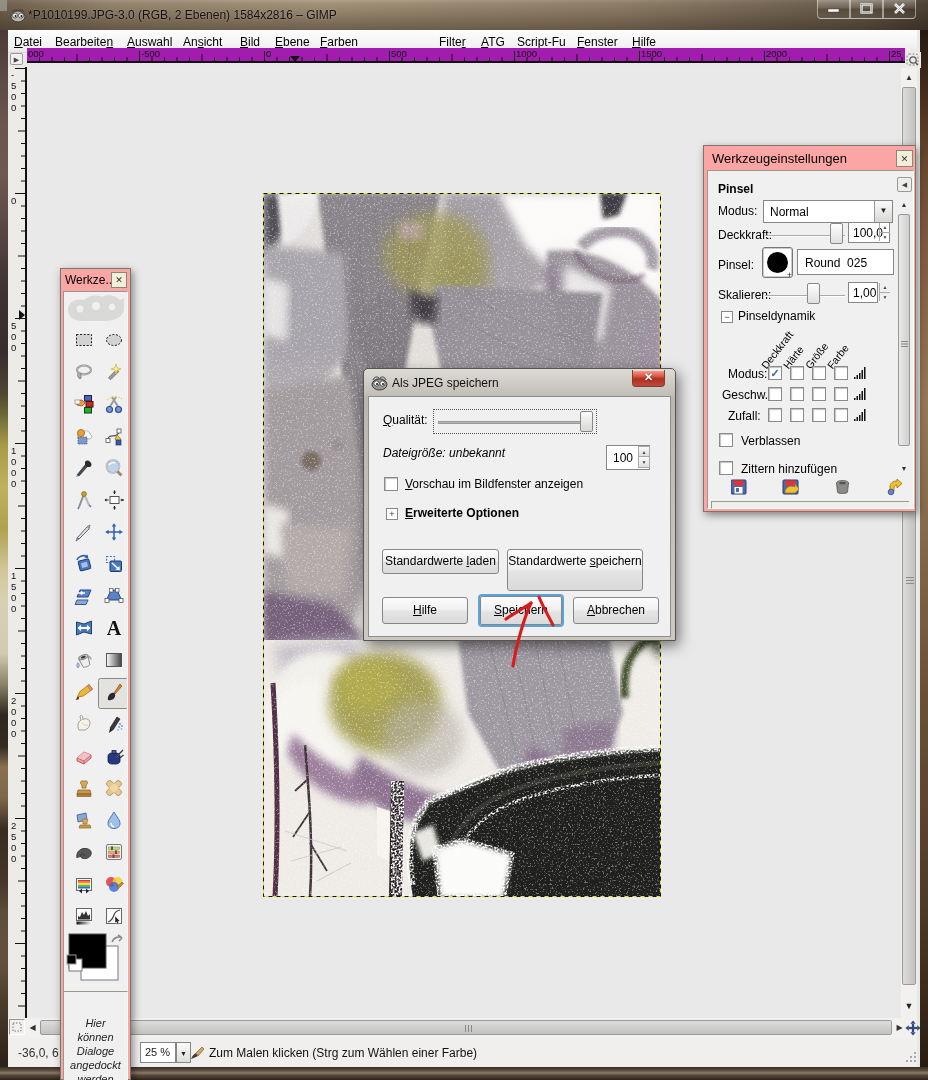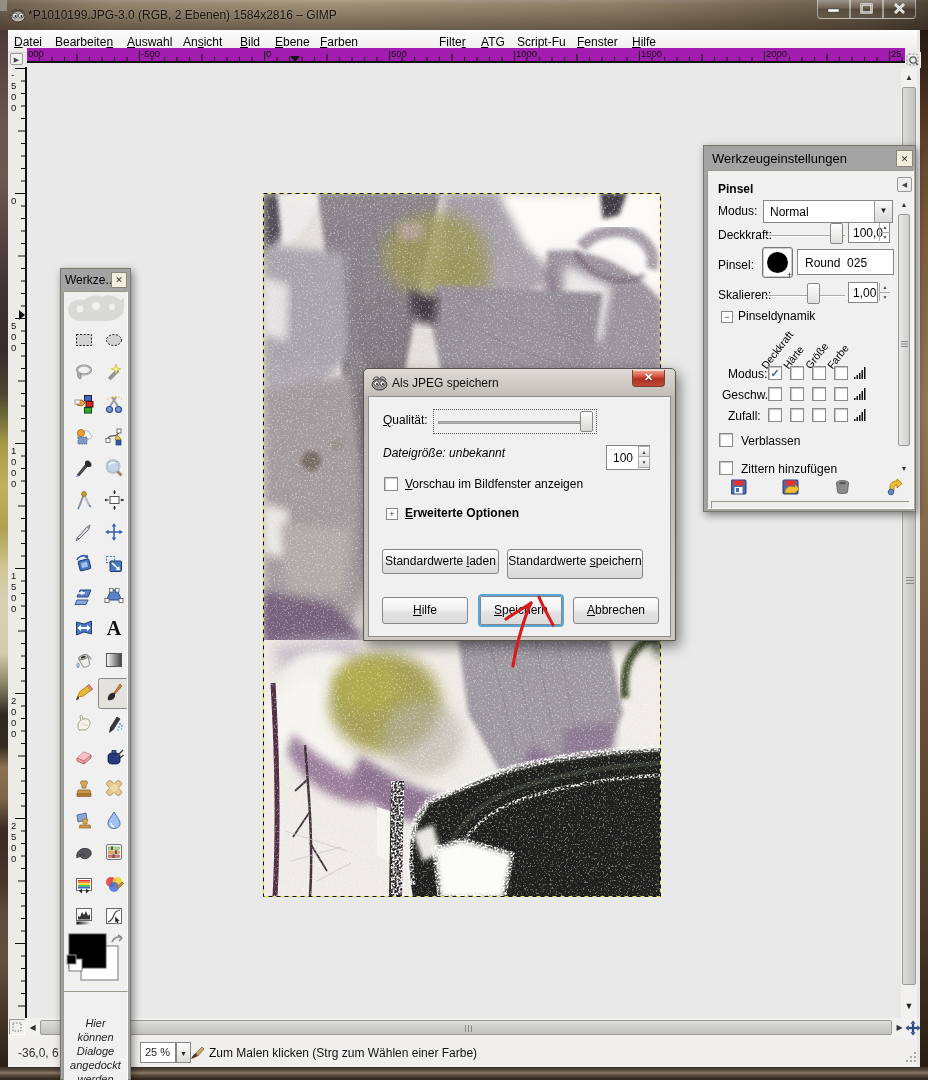--- a/index.html
+++ b/index.html
@@ -39,21 +39,21 @@
 #vruler { left:8px; top:67px; width:19px; height:951px; background:#edebe8; }
 #navbtn-tr { left:905px; top:52px; width:16px; height:16px; background:#edebe8; }
 .canvas { left:27px; top:67px; width:871px; height:951px; background:#e9e9e9; }
 
 
 #vscroll { left:901px; top:68px; width:16px; height:950px; background:#f2f1ef; }
 #hscrollrow { left:8px; top:1018px; width:909px; height:20px; background:#f2f1ef; }
 #statusbar { left:8px; top:1038px; width:909px; height:29px; background:#f0efed; font-size:12px; color:#222; }
 
 
-.gtkwin { z-index:10; background:#a3a3a3; border:1px solid #7a766a; box-shadow:2px 3px 8px rgba(0,0,0,.45); }
+.gtkwin { z-index:10; background:#fca5a5; border:1px solid #7a766a; box-shadow:2px 3px 8px rgba(0,0,0,.45); }
 .gtktitle { color:#000; white-space:nowrap; overflow:hidden; }
 .gtkclose { position:absolute; border:1px solid #8a8678; background:#f1eedb; color:#333; text-align:center; }
 .sunken { border-top:1px solid #9a988c; border-left:1px solid #9a988c; border-bottom:1px solid #fffef4; border-right:1px solid #fffef4; background:#f0f0f0; }
 .gbtn { background:linear-gradient(180deg,#fcfcfc,#f1f1f1 45%,#e4e4e4 55%,#dadada); border:1px solid #868686; border-radius:3px; color:#000; text-align:center; }
 .gcheck { background:#fff; border:1px solid #8a8a8a; box-shadow:inset 1px 1px 1px rgba(0,0,0,.25); }
 .gentry { background:#fff; border:1px solid #868686; }
 </style>
 </head>
 <body>
 
@@ -912,21 +912,21 @@
 
     <span class="abs" style="left:14px; top:49px; font-size:12px; font-style:italic;">Dateigröße: unbekannt</span>
 
     <div class="abs gcheck" style="left:15px; top:80px; width:14px; height:14px;"></div>
     <span class="abs" style="left:36px; top:80px; font-size:12px;"><u>V</u>orschau im Bildfenster anzeigen</span>
 
     <div class="abs" style="left:17px; top:111px; width:12px; height:12px; border:1px solid #888; background:#fff; font-size:9px; line-height:10px; text-align:center; color:#333;">+</div>
     <span class="abs" style="left:36px; top:109px; font-size:12px; font-weight:bold;"><u>E</u>rweiterte Optionen</span>
 
     <div class="abs gbtn" style="left:13px; top:152px; width:117px; height:25px; font-size:12px; line-height:23px;">Standardwerte <u>l</u>aden</div>
-    <div class="abs gbtn" style="left:138px; top:152px; width:136px; height:30px; font-size:12px; line-height:23px;">Standardwerte <u>s</u>peichern</div>
+    <div class="abs gbtn" style="left:138px; top:152px; width:136px; height:42px; font-size:12px; line-height:23px;">Standardwerte <u>s</u>peichern</div>
 
     <div class="abs gbtn" style="left:13px; top:200px; width:86px; height:27px; font-size:12px; line-height:25px;"><u>H</u>ilfe</div>
     <div class="abs" style="left:109px; top:197px; width:86px; height:33px; border:2px solid #58a6d8; border-radius:4px;">
       <div class="gbtn" style="width:82px; height:29px; font-size:12px; line-height:27px; border-radius:2px;"><u>S</u>peichern</div>
     </div>
     <div class="abs gbtn" style="left:204px; top:200px; width:86px; height:27px; font-size:12px; line-height:25px;"><u>A</u>bbrechen</div>
   </div>
 </div>
 
 <div id="statusbar" class="abs">

